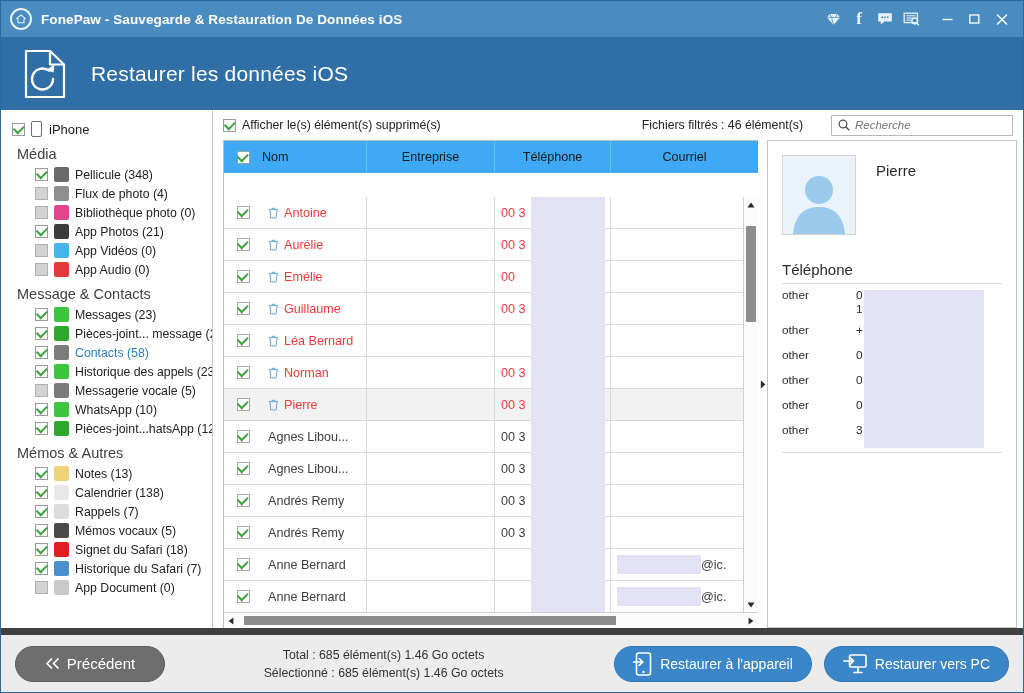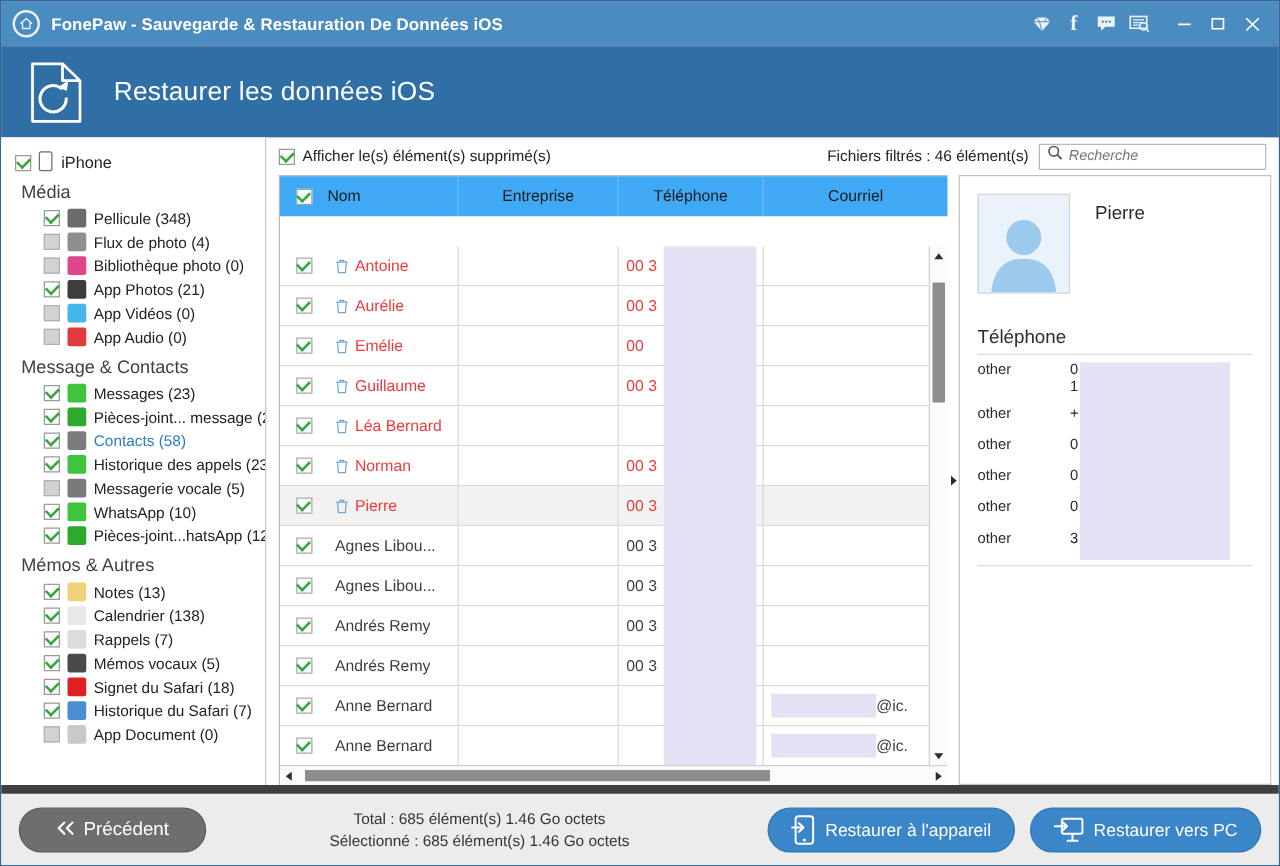--- a/index.html
+++ b/index.html
@@ -66,21 +66,21 @@
   .body { flex: 1 1 auto; display: flex; min-height: 0; background: #fff; }
 
   
   .sidebar {
     width: 212px; flex: 0 0 212px;
     border-right: 1px solid #c8c8c8;
     padding: 9px 0 0 0; overflow: hidden;
     background: #ffffff;
   }
   .root-row {
-    display: flex; align-items: flex-end;
+    display: flex; align-items: center;
     padding: 2px 0 2px 11px; cursor: pointer;
   }
   .grp-title {
     font-size: 14.5px; color: #404040;
     padding: 7px 0 3px 16px; font-weight: normal;
   }
   .tree-row {
     display: flex; align-items: center;
     padding: 2px 0 2px 34px; cursor: pointer; height: 19px;
   }
@@ -112,29 +112,29 @@
   .phone-ico {
     width: 11px; height: 16px; flex: 0 0 11px; margin-right: 7px;
     border: 1.4px solid #6d6d6d; border-radius: 2px; background: #fff;
   }
 
   
   .main { flex: 1 1 auto; display: flex; flex-direction: column; min-width: 0; }
   .filterbar {
     height: 30px; flex: 0 0 30px;
     display: flex; align-items: center;
-    padding: 0 10px 0 10px; gap: 0;
+    padding: 0 10px 0 10px; gap: 20px;
   }
   .fb-chk { display: flex; align-items: center; cursor: pointer; }
   .fb-chk .lbl { font-size: 12.3px; color: #222; }
   .fb-spacer { flex: 1 1 auto; }
   .fb-count { font-size: 12.3px; color: #222; margin-right: 8px; }
   .searchbox {
     width: 182px; height: 21px; border: 1px solid #b8b8b8;
-    background: #fff; display: flex; 
+    background: #fff; display: flex; align-items: center;
     padding: 0 6px; border-radius: 1px;
   }
   .searchbox input {
     border: none; outline: none; flex: 1 1 auto;
     font-size: 11.5px; font-style: italic; color: #8b8b8b;
     font-family: "Liberation Sans", sans-serif; background: transparent;
   }
   .sb-ico { margin-right: 5px; display: flex; }
 
   .content { flex: 1 1 auto; display: flex; min-height: 0; }

